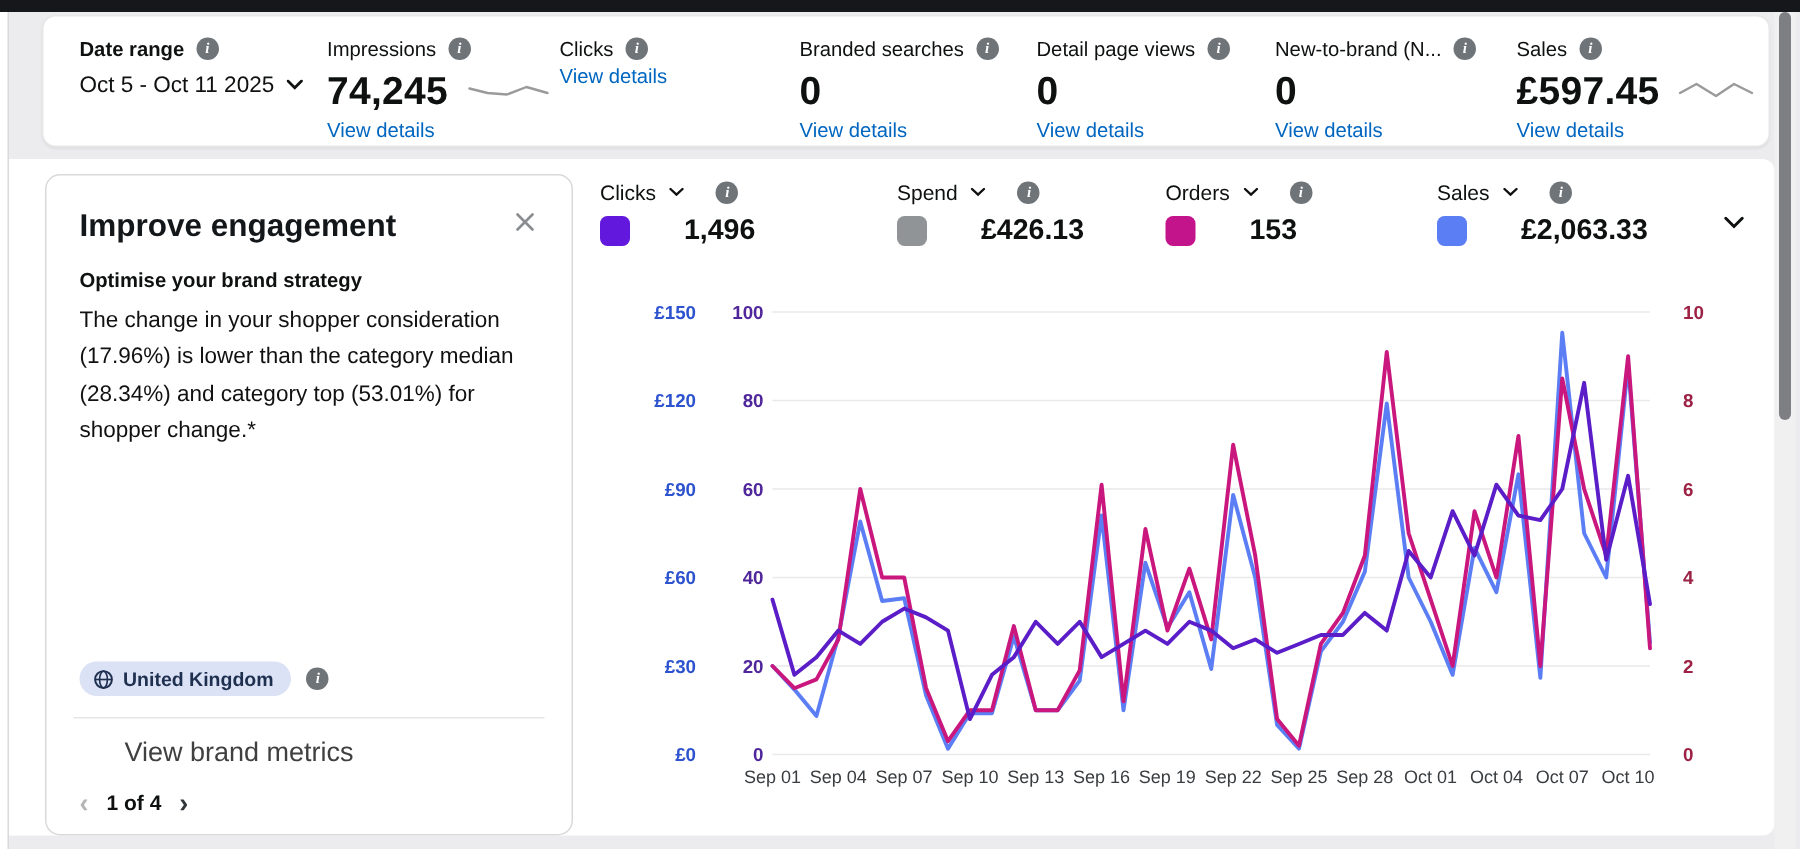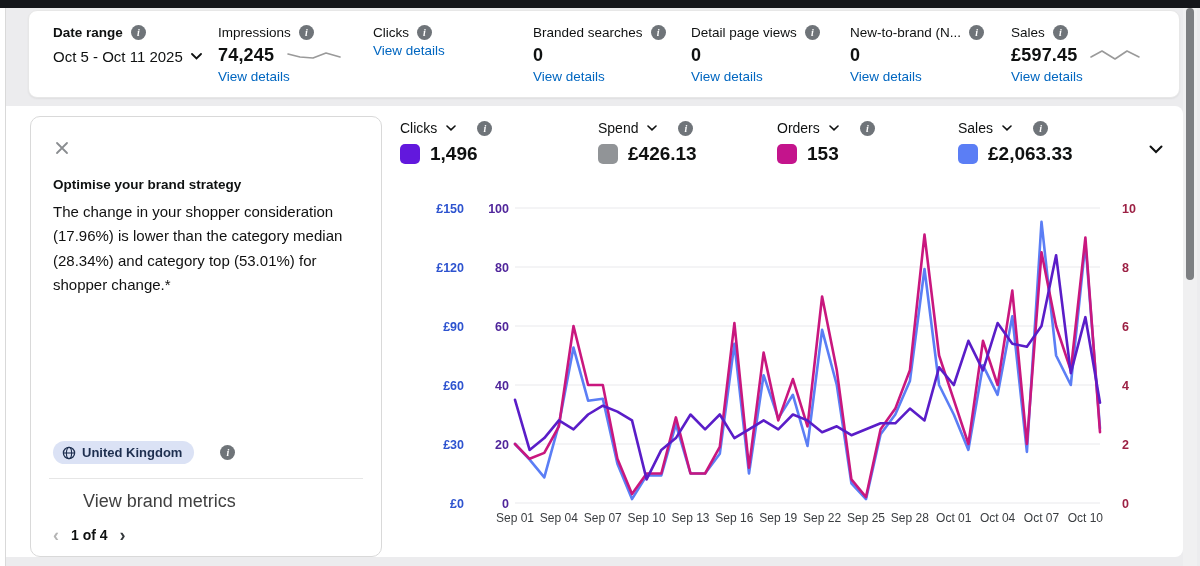--- a/index.html
+++ b/index.html
@@ -10,21 +10,21 @@
   .left-gutter { position:absolute; left:0; top:8px; width:6px; height:558px; background:#fff; border-right:1px solid #d9d9d9; }
 
   
   .top-card { position:absolute; left:28px; top:10px; width:1152px; height:88px; background:#fff;
               border:1px solid #e7e7e7; border-radius:9px; box-shadow:0 1px 2px rgba(0,0,0,.06);
               display:flex; padding:14px 0 0 24px; }
   .metric-col { display:flex; flex-direction:column; }
   .metric-label-row { display:flex; align-items:center; gap:8px; font-size:13.5px; color:#0f1111; }
   .metric-label-row.bold { font-weight:700; }
   .metric-value-row { display:flex; align-items:center; gap:12px; margin-top:5px; }
-  .metric-value { font-size:18px; font-weight:800; letter-spacing:.2px; }
+  .metric-value { font-size:26px; font-weight:800; letter-spacing:.2px; }
   .metric-link { font-size:13.5px; color:#0066c0; margin-top:3px; cursor:pointer; }
   .daterange-value { font-size:15px; margin-top:8px; display:flex; align-items:center; gap:8px; cursor:pointer; }
 
   .info-icon { display:inline-block; width:15px; height:15px; border-radius:50%; background:#6f7479;
                color:#fff; font:700 10px/15px "Liberation Serif", serif; text-align:center; font-style:italic; cursor:pointer; flex:none; }
   .spark { flex:none; }
 
   
   .main-panel { position:absolute; left:6px; top:106px; width:1177px; height:451px; background:#fff;
                 border-radius:0 8px 8px 0; }
@@ -32,39 +32,39 @@
   
   .insight-card { position:absolute; left:24px; top:10px; width:352px; height:441px; background:#fff;
                   border:1px solid #d9d9d9; border-radius:10px; padding:22px 22px 12px 22px;
                   display:flex; flex-direction:column; }
   .insight-title-row { display:flex; justify-content:space-between; align-items:flex-start; }
   .insight-title { font-size:21px; font-weight:800; color:#14171a; }
   .close-btn { cursor:pointer; padding:2px; }
   .insight-subtitle { font-size:13.5px; font-weight:700; margin-top:16px; }
   .insight-body { font-size:15px; line-height:1.62; margin-top:8px; color:#111; }
   .insight-spacer { flex:1; }
-  .tag-row { display:flex; align-items:center; gap:26px; margin-bottom:14px; }
+  .tag-row { display:flex; align-items:center; gap:10px; margin-bottom:14px; }
   .region-pill { display:inline-flex; align-items:center; gap:6px; background:#dbe2f5; color:#1e2f4f;
                  font-size:13px; font-weight:600; border-radius:12px; padding:4px 12px 4px 9px; }
   .source-note { display:flex; align-items:center; gap:7px; font-size:13px; font-weight:600; color:#4a4f55; }
   .insight-divider { border:none; border-top:1px solid #e6e6e6; margin:0 -4px 12px -4px; }
   .brand-link { font-size:18px; color:#404040; cursor:pointer; margin-bottom:14px;margin-left:30px; }
   .pager { display:flex; align-items:center; gap:12px; font-size:14px; font-weight:700; }
   .pager-prev { color:#b5b5b5; font-size:18px; cursor:pointer; line-height:1; }
   .pager-next { color:#33373b; font-size:18px; cursor:pointer; line-height:1; }
 
   
   .chart-area { position:absolute; left:384px; top:6px; right:8px; bottom:4px; }
   .chart-metric { position:absolute; top:8px; }
   .cm-0 { left:10px; } .cm-1 { left:208px; } .cm-2 { left:387px; } .cm-3 { left:568px; }
   .cm-label-row { display:flex; align-items:center; gap:9px; font-size:14px; cursor:pointer; }
   .cm-info { margin-left:12px; }
   .cm-value-row { display:flex; align-items:center; gap:10px; margin-top:7px; }
   .cm-swatch { width:20px; height:20px; border-radius:5px; flex:none; }
-  .cm-value { font-size:19px; font-weight:800; }
+  .cm-value { font-size:19px; font-weight:800;margin-left:26px; }
   .collapse-chevron { position:absolute; right:12px; top:28px; cursor:pointer; }
 
   .chart-svg { position:absolute; left:28px; top:76px; }
   .chart-svg text { font-family:"Liberation Sans", sans-serif; }
 
   
   .scroll-track { position:absolute; left:1183px; top:8px; width:14px; height:558px; background:#f0f0f1; }
   .scroll-thumb { position:absolute; left:3px; top:0px; width:8px; height:272px; background:#7d7f82; border-radius:4px; cursor:pointer; }
 </style>
 </head>
@@ -155,20 +155,21 @@
         </svg>
     </div>
     <span class="metric-link">View details</span>
   </div>
 </div>
 
 <div class="main-panel">
 
   <div class="insight-card">
     <div class="insight-title-row">
+      <span class="insight-title">Improve engagement</span>
       <span class="close-btn">
         <svg width="14" height="14" viewBox="0 0 14 14">
             <path d="M2 2 L12 12 M12 2 L2 12" stroke="#8a8d90" stroke-width="1.8" stroke-linecap="round"></path>
           </svg>
       </span>
     </div>
     <div class="insight-subtitle">Optimise your brand strategy</div>
     <div class="insight-body">The change in your shopper consideration (17.96%) is lower than the category median (28.34%) and category top (53.01%) for shopper change.*</div>
     <div class="insight-spacer"></div>
     <div class="tag-row">

